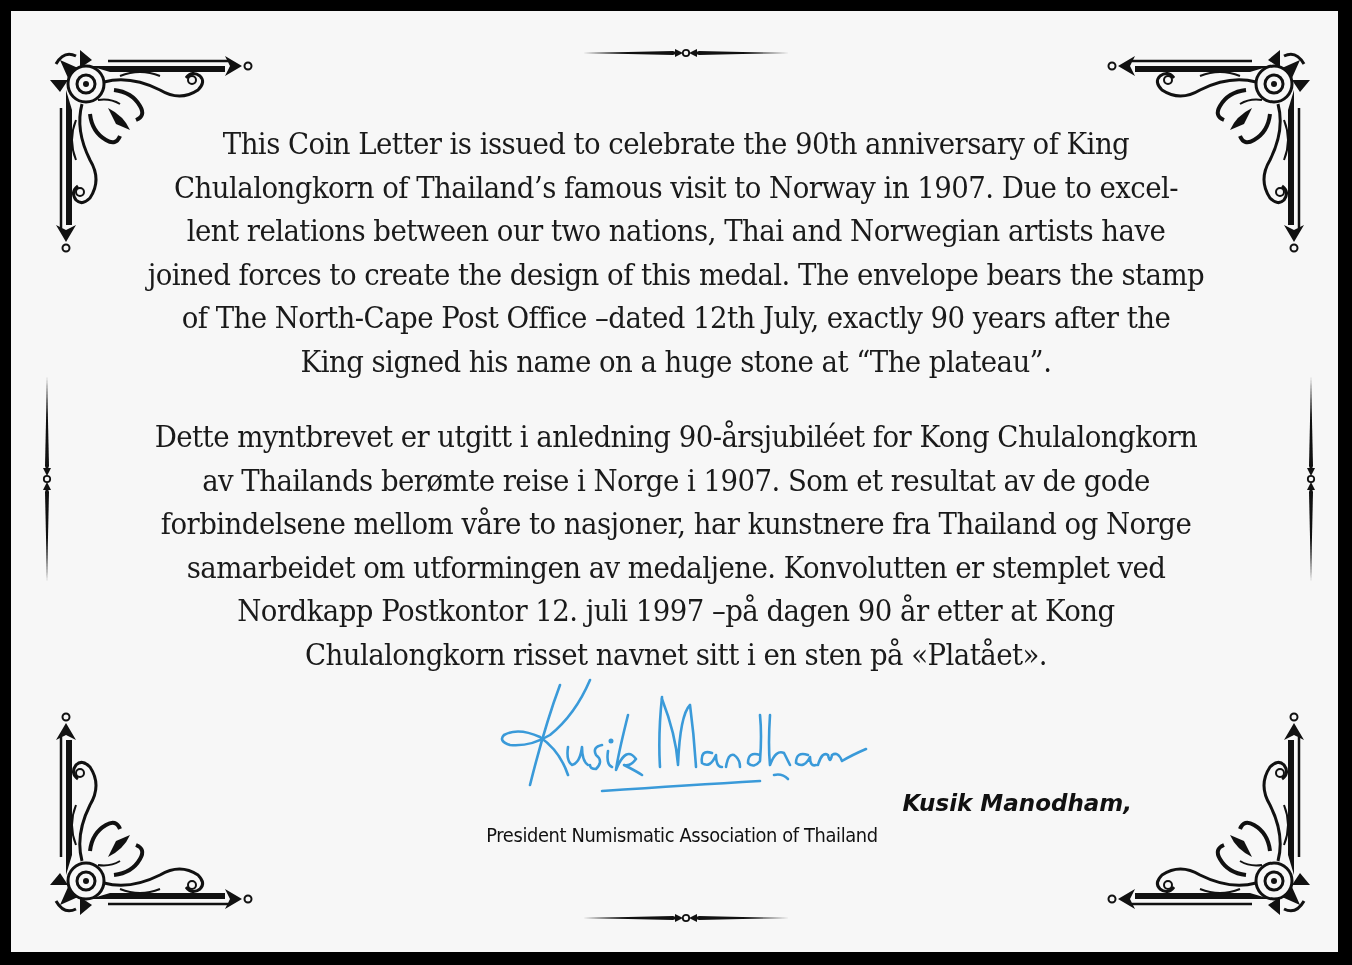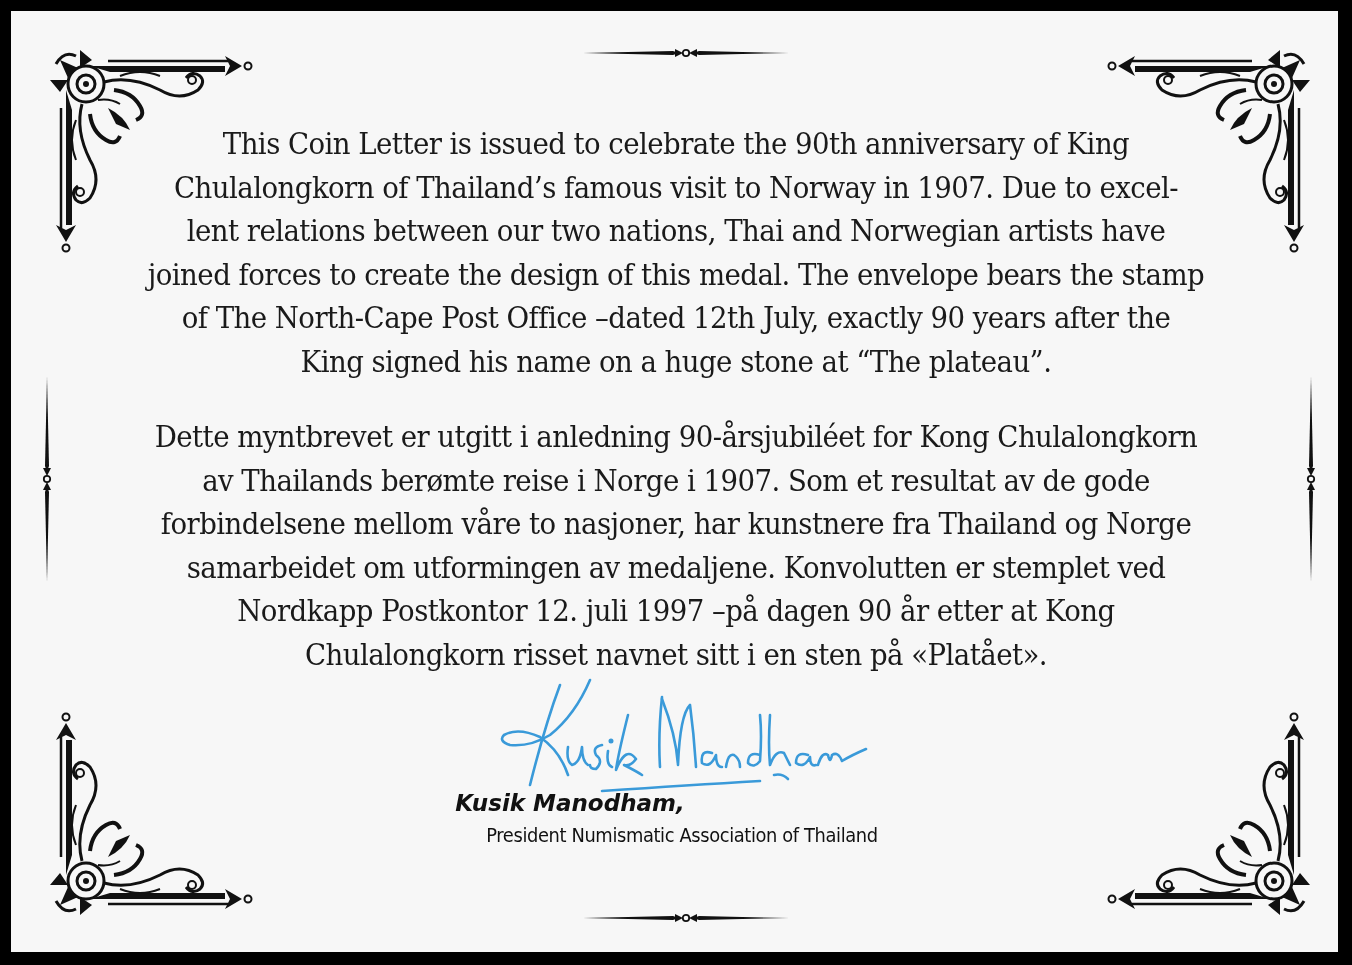--- a/index.html
+++ b/index.html
@@ -13,21 +13,21 @@
   .body-text {
     position: absolute; left: 0; width: 1352px; text-align: center;
     font-family: "DejaVu Serif", "Liberation Serif", serif;
     font-size: 30px; color: #1a1a1a; letter-spacing: -0.6px;
     transform: scaleX(0.92); transform-origin: 676px 0;
   }
   .para-line { height: 43.5px; line-height: 43.5px; white-space: nowrap; }
   #para-en { top: 122px; }
   #para-no { top: 415px; }
   .sig-name {
-    position: absolute; left: 0; width: 1132px; top: 790px; text-align: center;
+    position: absolute; left: 0; width: 1132px; top: 790px; text-align: right;
     font-family: "DejaVu Sans", "Liberation Sans", sans-serif;
     font-style: italic; font-weight: bold; font-size: 23px; color: #111;
     padding-left: 8px; box-sizing: border-box;
   }
   .sig-title {
     position: absolute; left: 0; width: 1352px; top: 824px; text-align: center;
     font-family: "DejaVu Sans", "Liberation Sans", sans-serif;
     font-size: 19px; color: #111; letter-spacing: -0.4px;
     transform: scaleX(0.94); transform-origin: 682px 0;
     padding-left: 12px; box-sizing: border-box;

